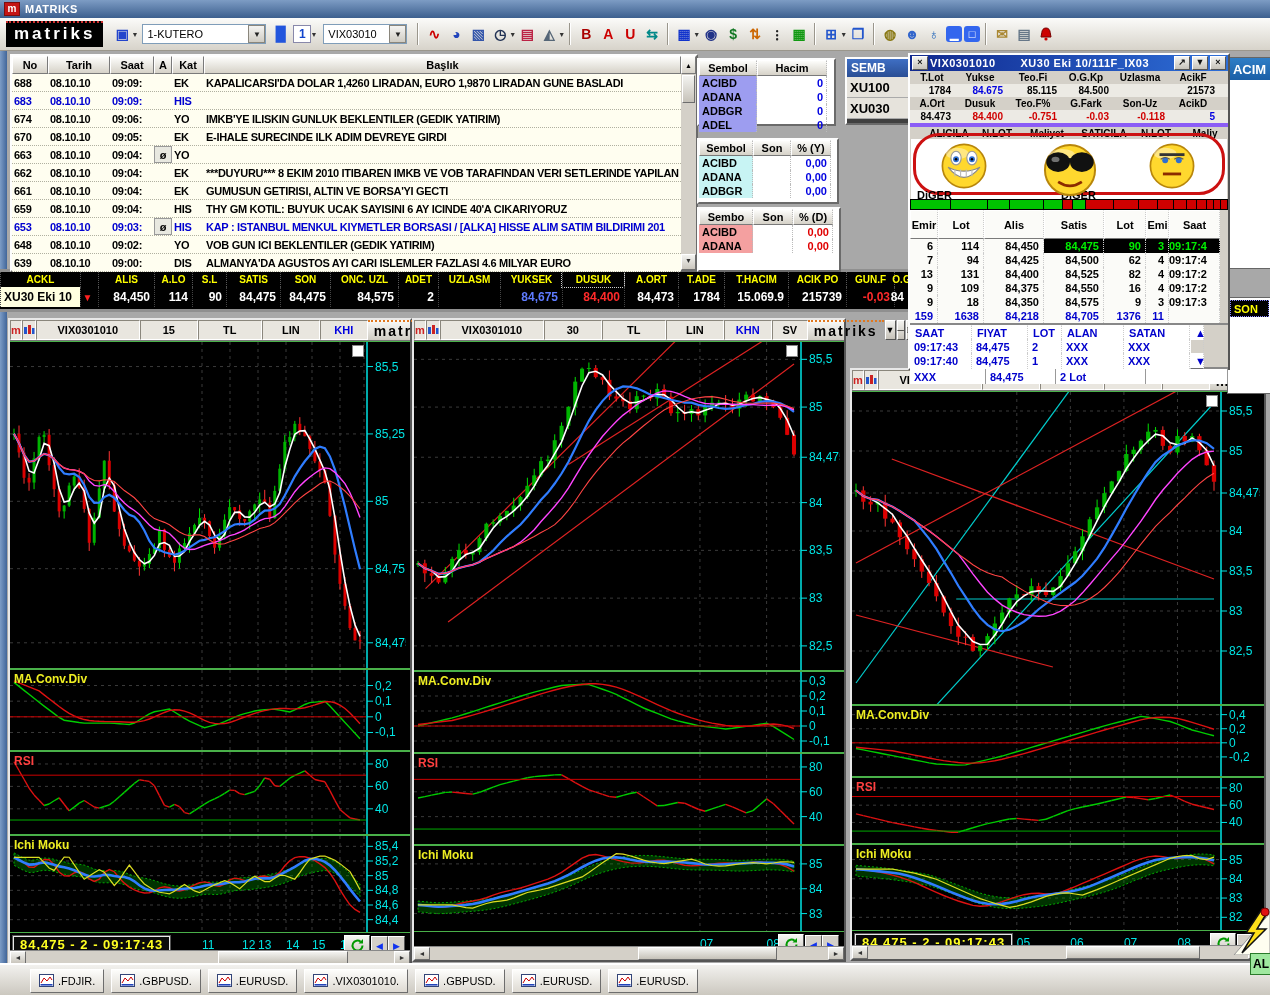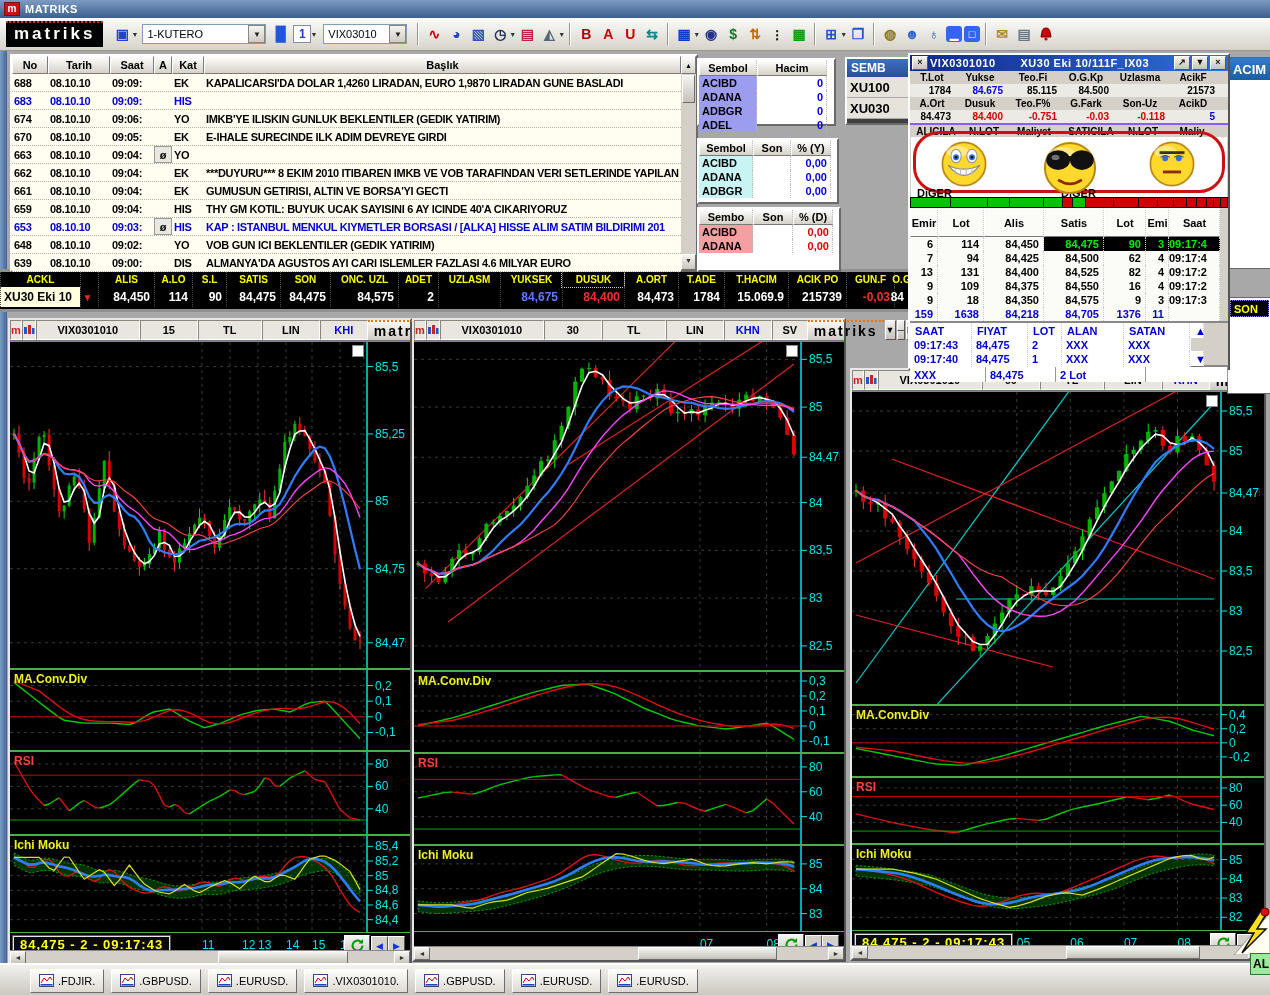--- a/index.html
+++ b/index.html
@@ -48,21 +48,21 @@
   #son{left:1227px;top:297px;width:43px;height:95px;background:#fff;border:1px solid #666;z-index:4;}
   #son-h{margin:2px;height:15px;background:#000;color:#ffff00;font-size:11px;font-weight:bold;display:flex;align-items:center;padding-left:3px;border:1px dotted #88f;}
   
   #depth{left:908px;top:53px;width:318px;height:313px;background:#d4d0c8;border:2px solid;border-color:#fdfdfd #555 #555 #fdfdfd;z-index:5;}
   #depth-tb{height:16px;background:linear-gradient(90deg,#10288e,#2e6fd8);display:flex;align-items:center;padding:0 2px;gap:2px;}
   #depth-tb .t{color:#fff;font-size:11px;font-weight:bold;letter-spacing:.5px;}
   .tbbtn{width:14px;height:12px;background:linear-gradient(#f3f3f0,#c6c2b9);border:1px solid;border-color:#fff #555 #555 #fff;font-size:9px;line-height:10px;text-align:center;font-weight:bold;color:#111;}
   .drow{display:grid;grid-template-columns:44px 52px 54px 52px 56px 50px;}
   .drow div{font-size:10px;font-weight:bold;display:flex;align-items:center;justify-content:flex-end;padding-right:3px;white-space:nowrap;}
   .drow.hd div{justify-content:center;padding:0;}
-  #band-h{display:grid;grid-template-columns:52px 44px 56px 58px 46px 52px;height:12px;border-top:2px solid #8b5cf6;}
+  #band-h{display:grid;grid-template-columns:52px 44px 56px 58px 46px 52px;height:12px;border-top:4px solid #8b5cf6;padding-left:13px;}
   #band-h div{font-size:10px;font-weight:bold;display:flex;align-items:center;justify-content:center;white-space:nowrap;}
   #emoji{position:relative;height:60px;background:#fff;margin:0 1px;}
   #emoji-ring{position:absolute;left:2px;right:2px;top:-6px;bottom:4px;border:3px solid #cc1111;border-radius:26px;}
   .smile{position:absolute;top:2px;}
   .diger{position:absolute;bottom:-2px;font-size:11px;font-weight:bold;color:#000;}
   #dbar{height:9px;background:#000;display:flex;align-items:stretch;gap:1px;padding:1px;}
   #dbar div{height:100%;}
   .bookrow{display:grid;grid-template-columns:28px 46px 60px 60px 42px 23px 51px;}
   .bookrow div{font-size:11px;font-weight:bold;display:flex;align-items:center;justify-content:flex-end;padding-right:4px;white-space:nowrap;border-right:1px dotted #ccc;background:#fbfbf8;}
   .bookrow.hd div{justify-content:center;padding:0;}

